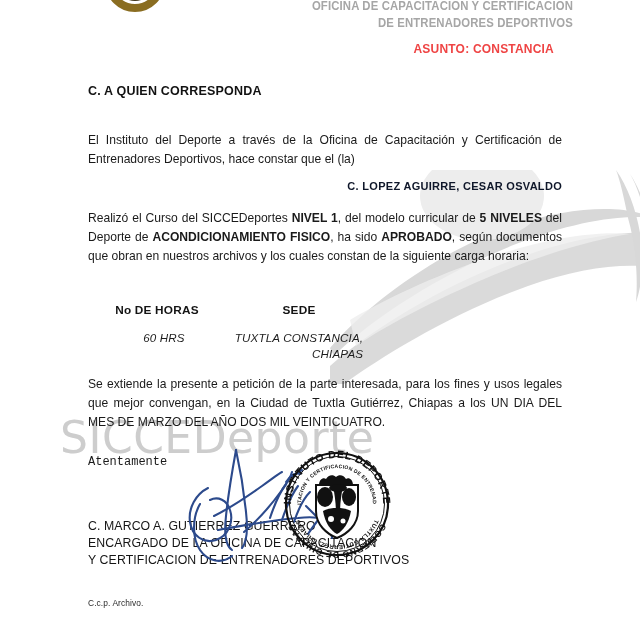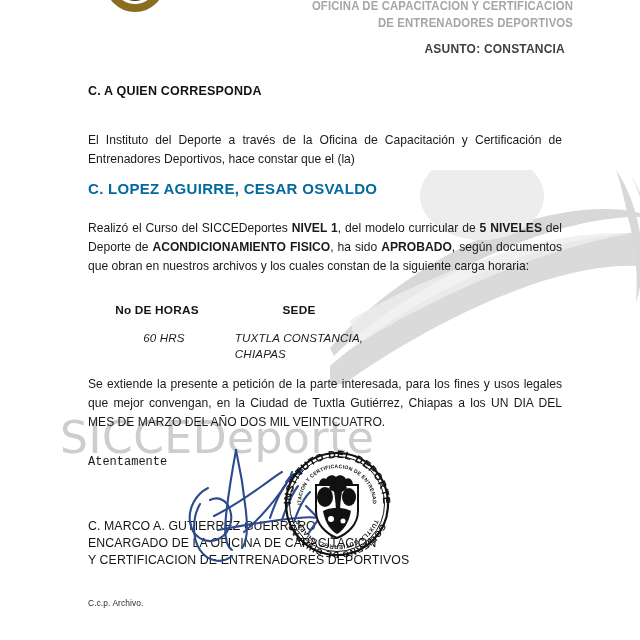--- a/index.html
+++ b/index.html
@@ -81,25 +81,25 @@
     font-weight: 600;
     line-height: 17px;
     letter-spacing: 0.15px;
     color: #a6a6a6;
     transform: scaleX(0.93);
     transform-origin: right center;
   }
 
   .asunto {
     position: absolute;
-    right: 75px;
+    right: 86px;
     top: 42px;
     font-size: 12px;
     font-weight: bold;
-    color: #404040;
+    color: #ef4444;
     letter-spacing: 0.2px;
   }
 
   
   .content {
     position: absolute;
     left: 88px;
     top: 0;
     width: 474px;
     z-index: 2;
@@ -121,34 +121,34 @@
     left: 0;
     width: 474px;
     font-size: 12.1px;
     line-height: 19px;
     color: #1a1a1a;
     text-align: justify;
     text-justify: inter-word;
   }
 
   .para-intro { top: 131px; }
-  .para-course { top: 219px; }
+  .para-course { top: 209px; }
   .para-close  { top: 375px; }
 
   .para b { font-weight: bold; }
 
   .recipient-name {
     position: absolute;
     left: 0;
     top: 180px;
     width: 474px;
-    text-align: left;
-    font-size: 15px;
+    text-align: right;
+    font-size: 11px;
     font-weight: bold;
-    color: #0369a1;
+    color: #0f172a;
     letter-spacing: 0.3px;
   }
 
   
   .datatable {
     position: absolute;
     left: 0;
     top: 303px;
     width: 474px;
     display: flex;
@@ -170,21 +170,21 @@
     color: #141414;
     letter-spacing: 0.2px;
     white-space: nowrap;
   }
 
   .col-val {
     margin-top: 13px;
     font-size: 11.6px;
     font-style: italic;
     color: #1c1c1c;
-    text-align: left;
+    text-align: right;
     line-height: 16px;
     letter-spacing: 0.15px;
   }
 
   .col-hours .col-val { margin-left: 14px; }
   .col-venue .col-val { white-space: pre-line; }
 
   
   .sig-block {
     position: absolute;

